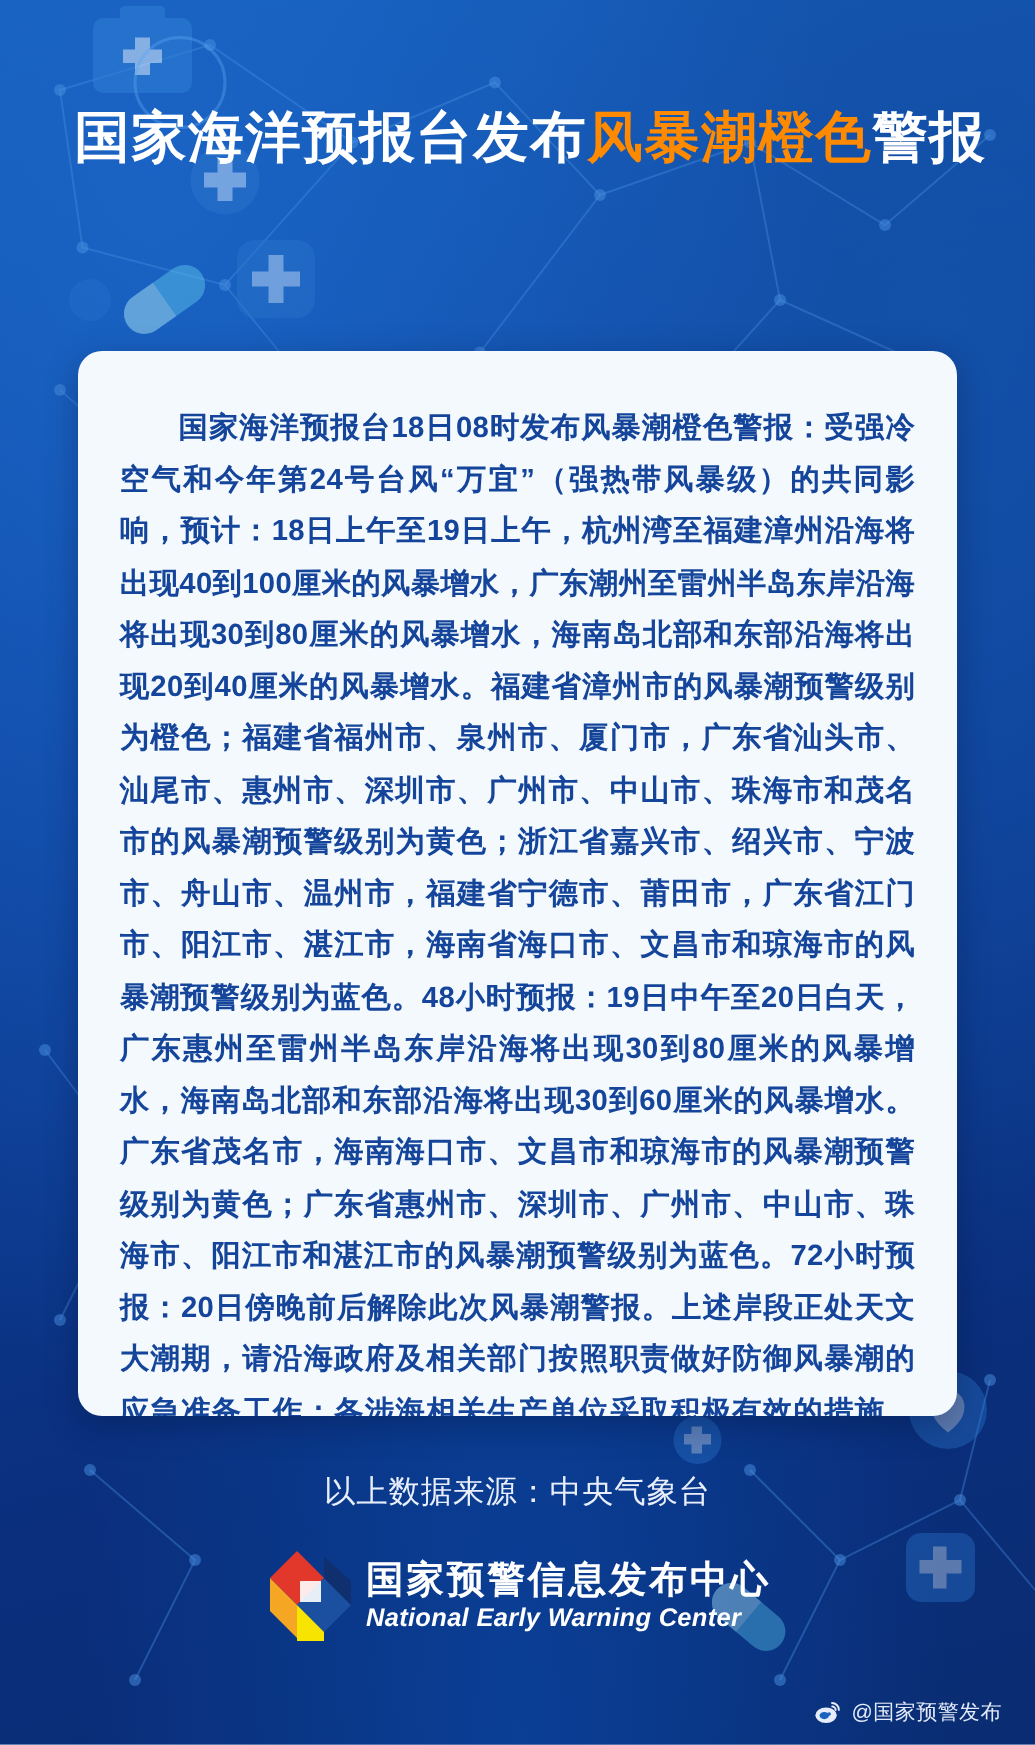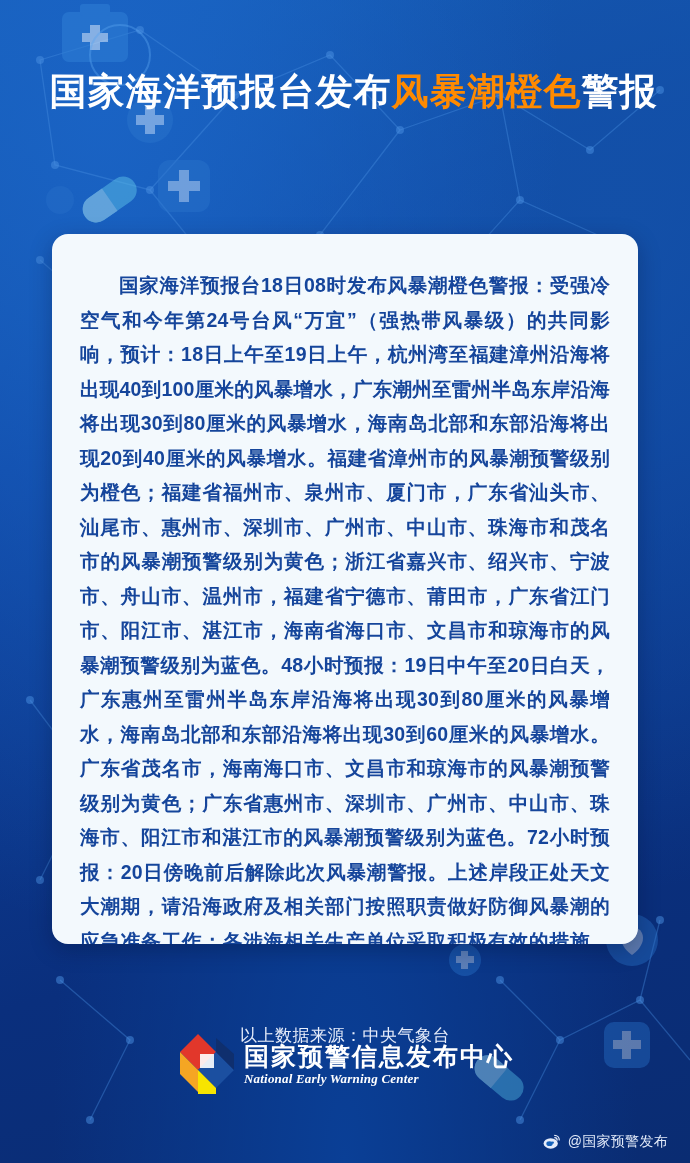--- a/index.html
+++ b/index.html
@@ -78,25 +78,25 @@
     line-height: 1.77;
     color: #15459b;
     text-align: justify;
     text-indent: 2em;
     letter-spacing: 0.2px;
   }
 
   
   .source {
     position: absolute;
-    top: 1024px;
+    top: 980px;
     left: 0;
     width: 690px;
     text-align: center;
-    font-size: 17px;
+    font-size: 21px;
     color: #e8eefb;
     letter-spacing: 0.5px;
     z-index: 3;
   }
 
   
   .logo-block {
     position: absolute;
     top: 1030px;
     left: 0;
@@ -118,27 +118,26 @@
     justify-content: center;
     line-height: 1.05;
   }
   .logo-cn {
     font-size: 25px;
     font-weight: bold;
     color: #ffffff;
     letter-spacing: 2px;
   }
   .logo-en {
-    font-size: 13px;
+    font-size: 17px;
     font-weight: bold;
     color: #ffffff;
     letter-spacing: 0.2px;
     margin-top: 3px;
     font-style: italic;
-    font-family: Liberation Serif, serif;
   }
 
   
   .footer {
     position: absolute;
     bottom: 12px;
     right: 22px;
     display: flex;
     align-items: flex-end;
     gap: 7px;

